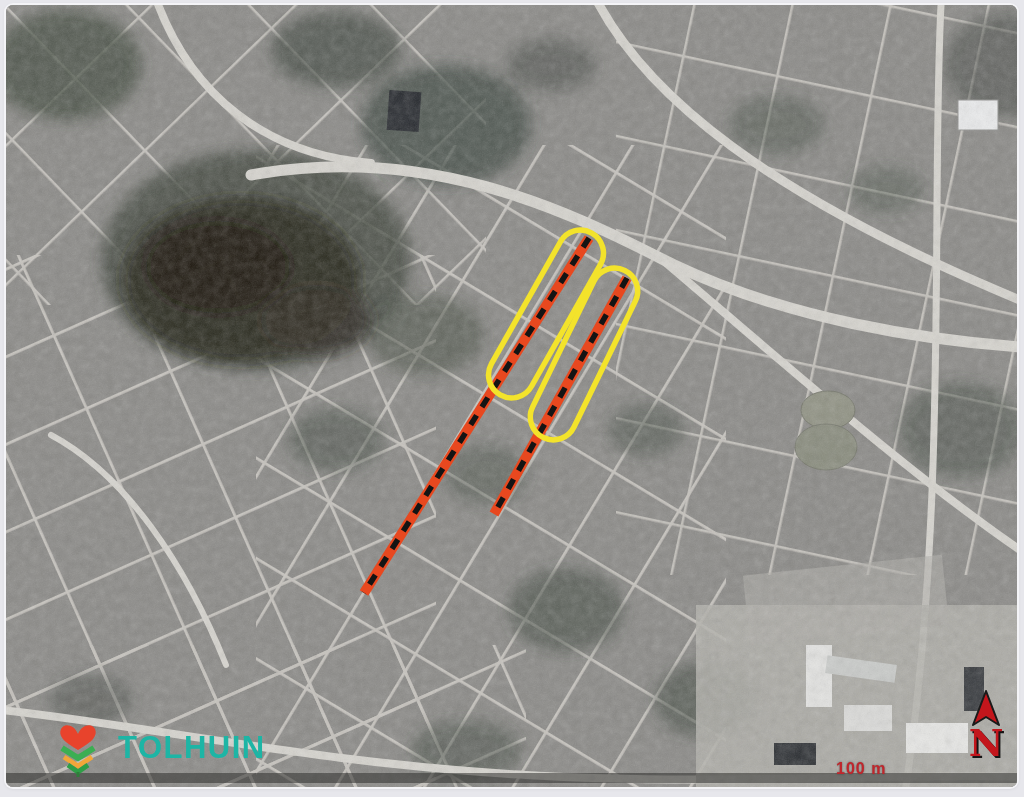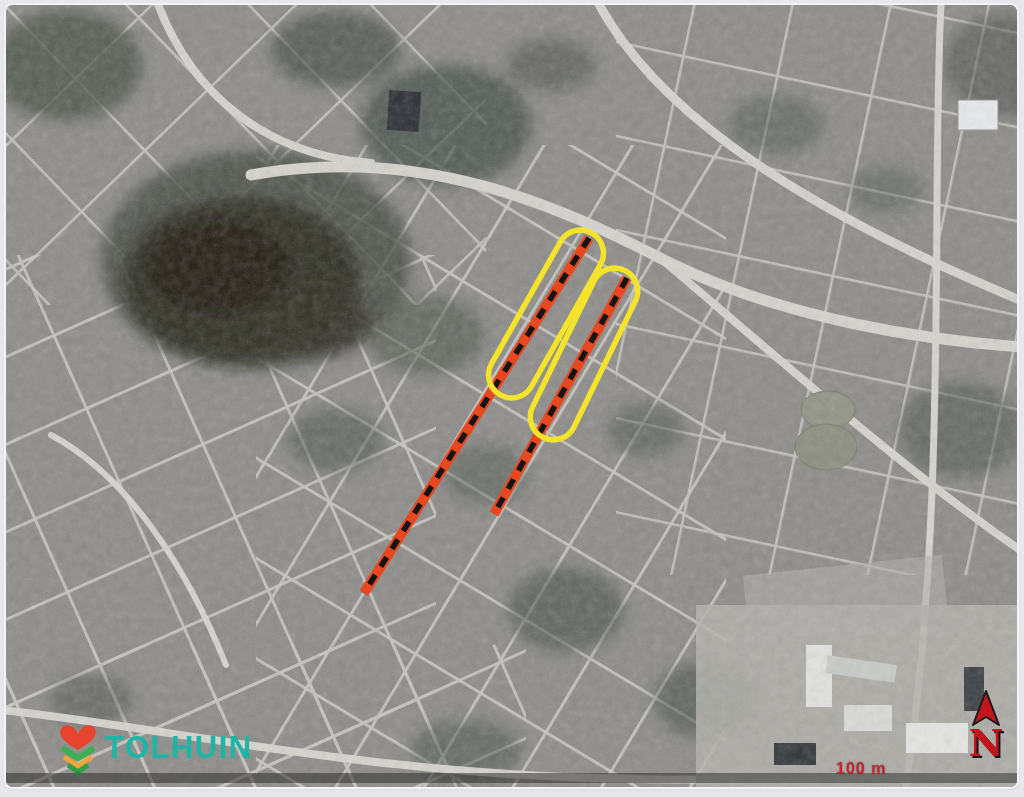--- a/index.html
+++ b/index.html
@@ -1,21 +1,21 @@
 <!DOCTYPE html>
 <html><head>
 <meta charset="utf-8">
 <style>
   html,body{margin:0;padding:0;width:1024px;height:797px;overflow:hidden;
     background:#e7e7ec;font-family:"Liberation Sans",sans-serif;}
   .map-frame{position:absolute;left:6px;top:5px;width:1011px;height:782px;
     border-radius:7px;overflow:hidden;background:#8a8986;
     box-shadow:0 0 0 2px #f4f4f7,0 1px 4px rgba(0,0,0,.15);}
   .map-svg{position:absolute;left:0;top:0;width:100%;height:100%;display:block;}
-  .logo{position:absolute;left:50px;top:714px;display:flex;align-items:center;gap:5px;}
+  .logo{position:absolute;left:50px;top:714px;display:flex;align-items:center;gap:18px;}
   .logo-text{font-size:31px;font-weight:bold;letter-spacing:1.5px;color:#1db5a5;
     font-family:"Liberation Sans",sans-serif;}
   .north{position:absolute;left:950px;top:684px;width:60px;display:flex;
     flex-direction:column;align-items:center;line-height:1;}
   .north-label{font-family:"DejaVu Serif",serif;font-size:38px;font-weight:bold;
     color:#c3161c;text-shadow:2px 2px 0 #151515;margin-top:-3px;}
   .scale-label{position:absolute;left:830px;top:755px;font-size:16px;font-weight:bold;
     color:#c0262c;text-shadow:0 0 2px rgba(0,0,0,.45);letter-spacing:1px;}
 </style>
 </head>

